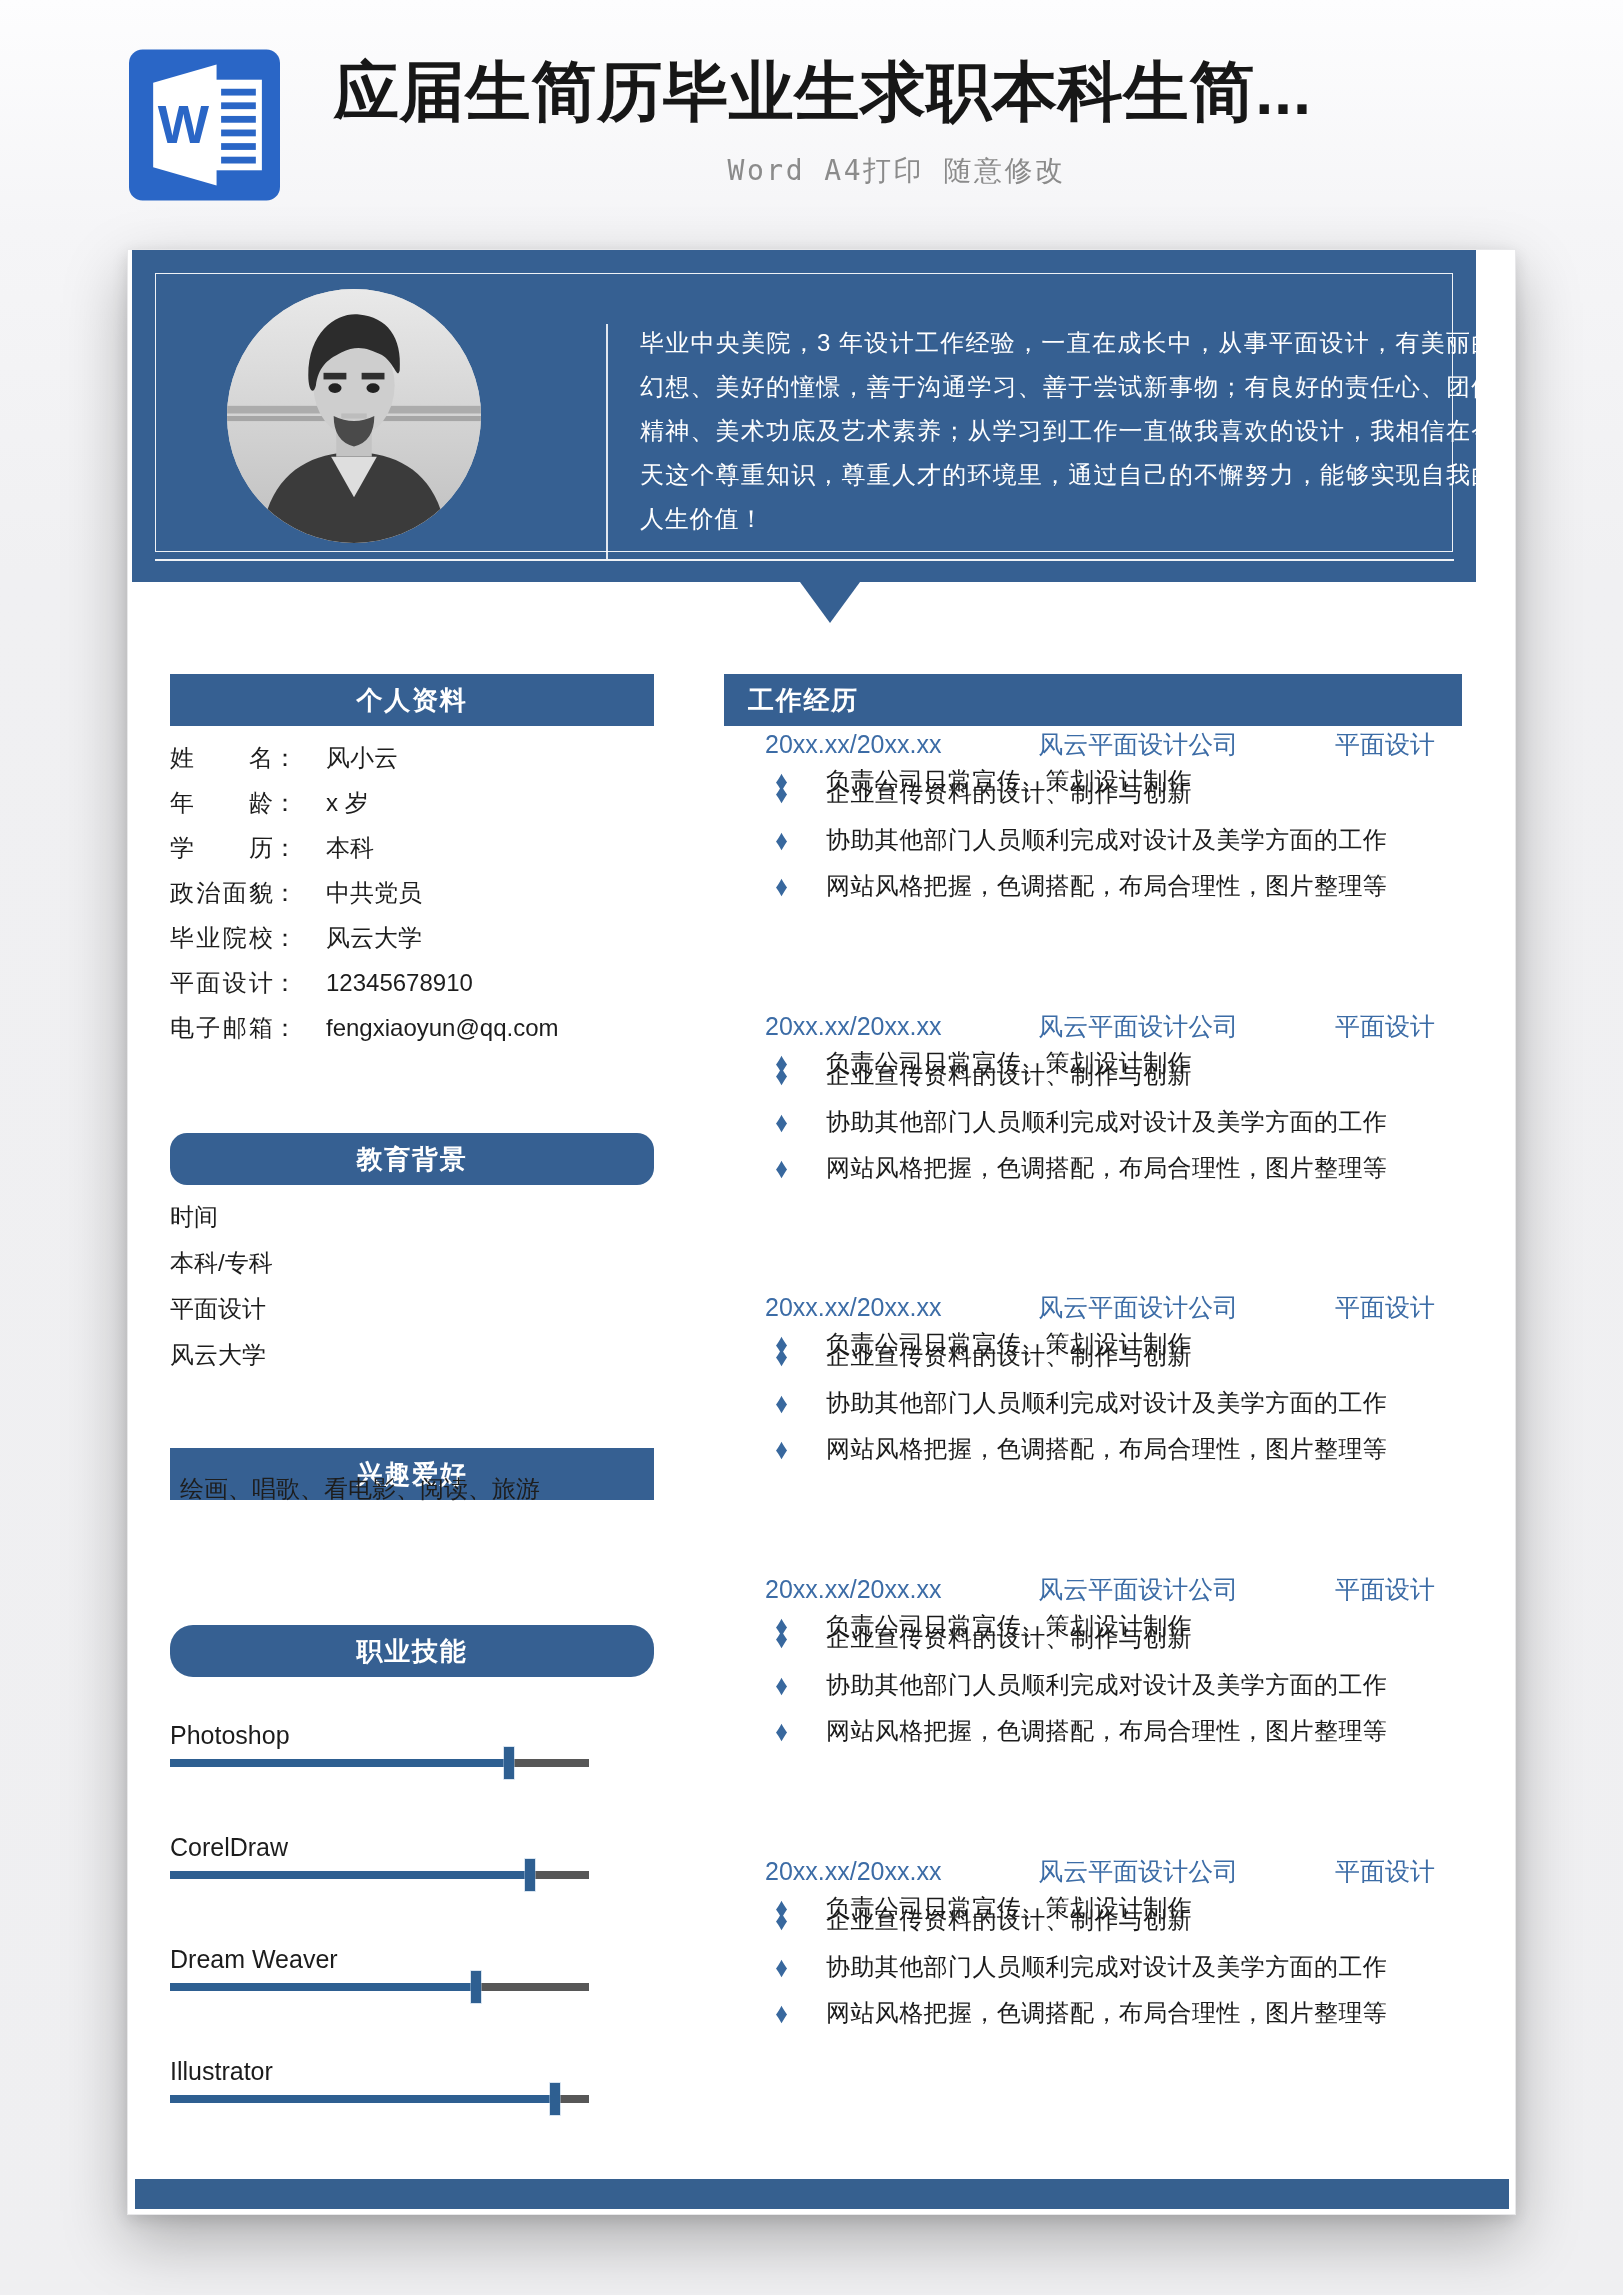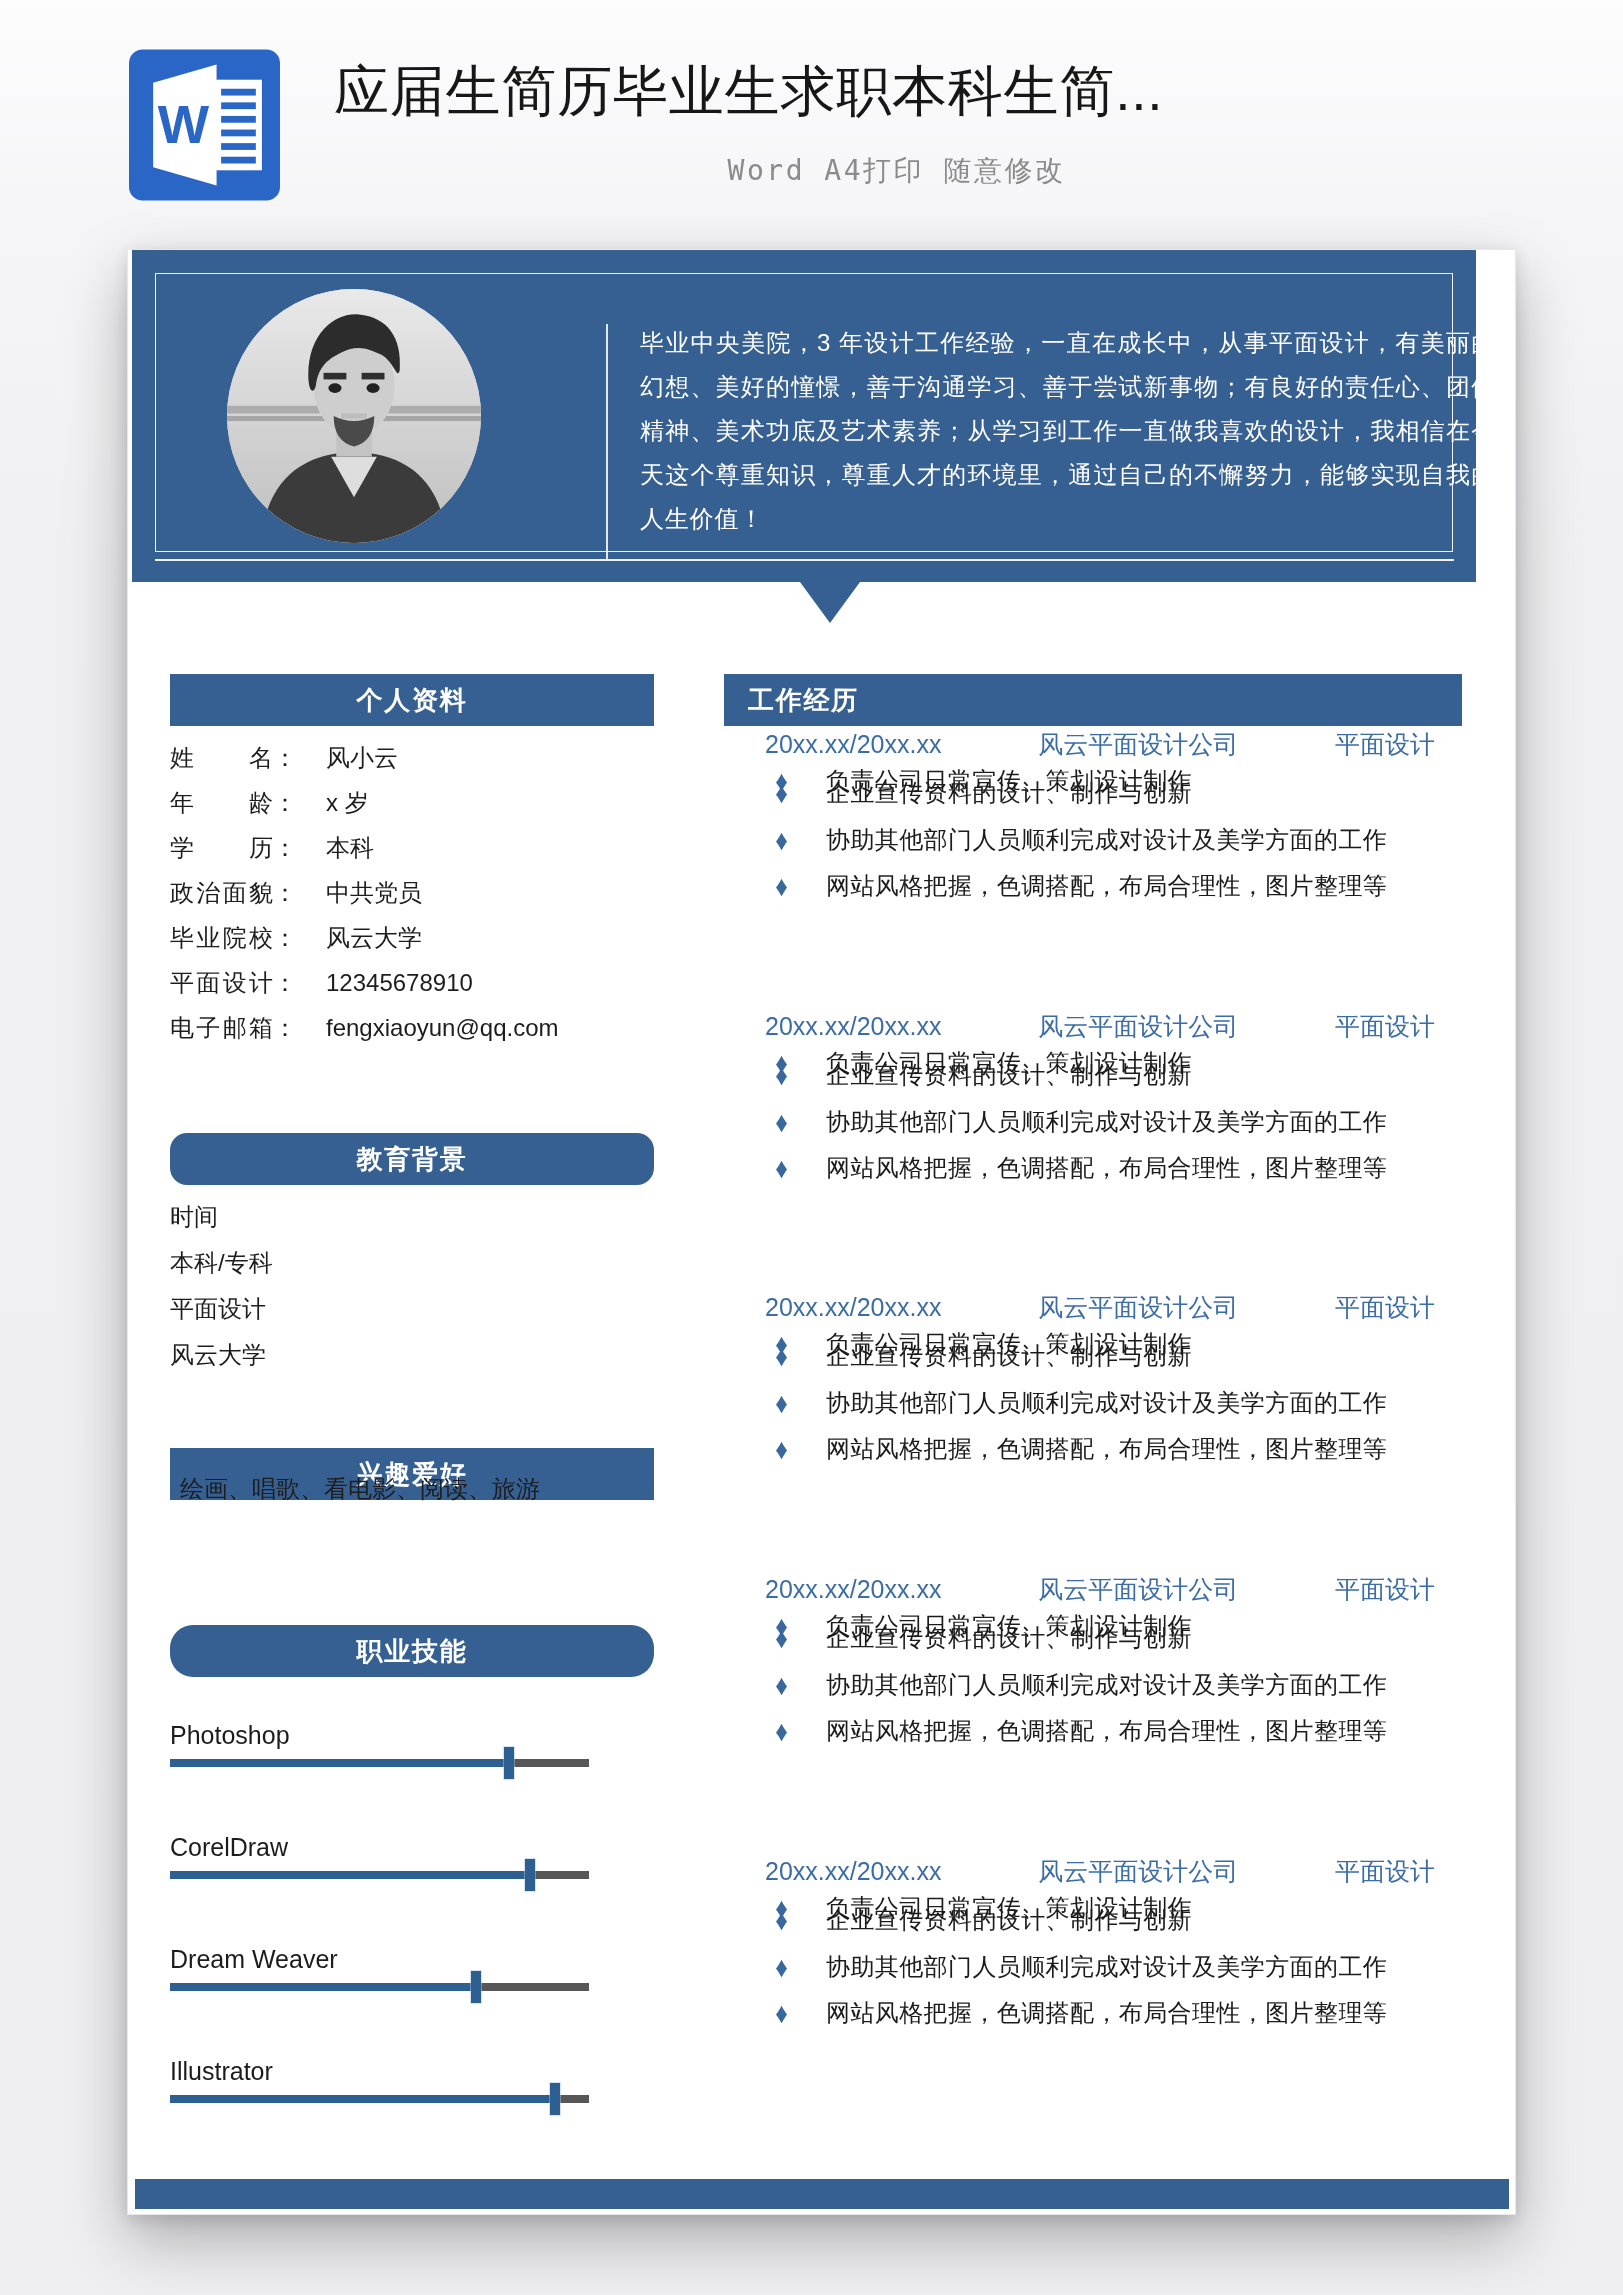--- a/index.html
+++ b/index.html
@@ -10,21 +10,21 @@
   #stage{
     position:relative;width:1624px;height:2295px;margin:0 auto;
     background:linear-gradient(180deg,#fdfdfe 0%,#f5f5f7 10%,#f0f0f2 25%,#efeff1 100%);
     overflow:hidden;
   }
   
   .site-header{position:absolute;left:0;top:0;width:1624px;height:228px;}
   .word-icon{position:absolute;left:129px;top:49px;width:151px;height:152px;}
   .doc-title{
     position:absolute;left:334px;top:41px;width:1125px;height:101px;
-    font-size:55px;font-weight:400;color:#171717;letter-spacing:0.8px;
+    font-size:65px;font-weight:700;color:#171717;letter-spacing:0.8px;
     white-space:nowrap;line-height:101px;
   }
   .doc-subtitle{
     position:absolute;left:334px;top:152px;width:1125px;text-align:center;
     font-family:"DejaVu Sans Mono","Liberation Mono",monospace;
     font-size:28px;color:#8b8b8b;letter-spacing:2.5px;
   }
   
   .page{
     position:absolute;left:127px;top:249px;width:1387px;height:1964px;

